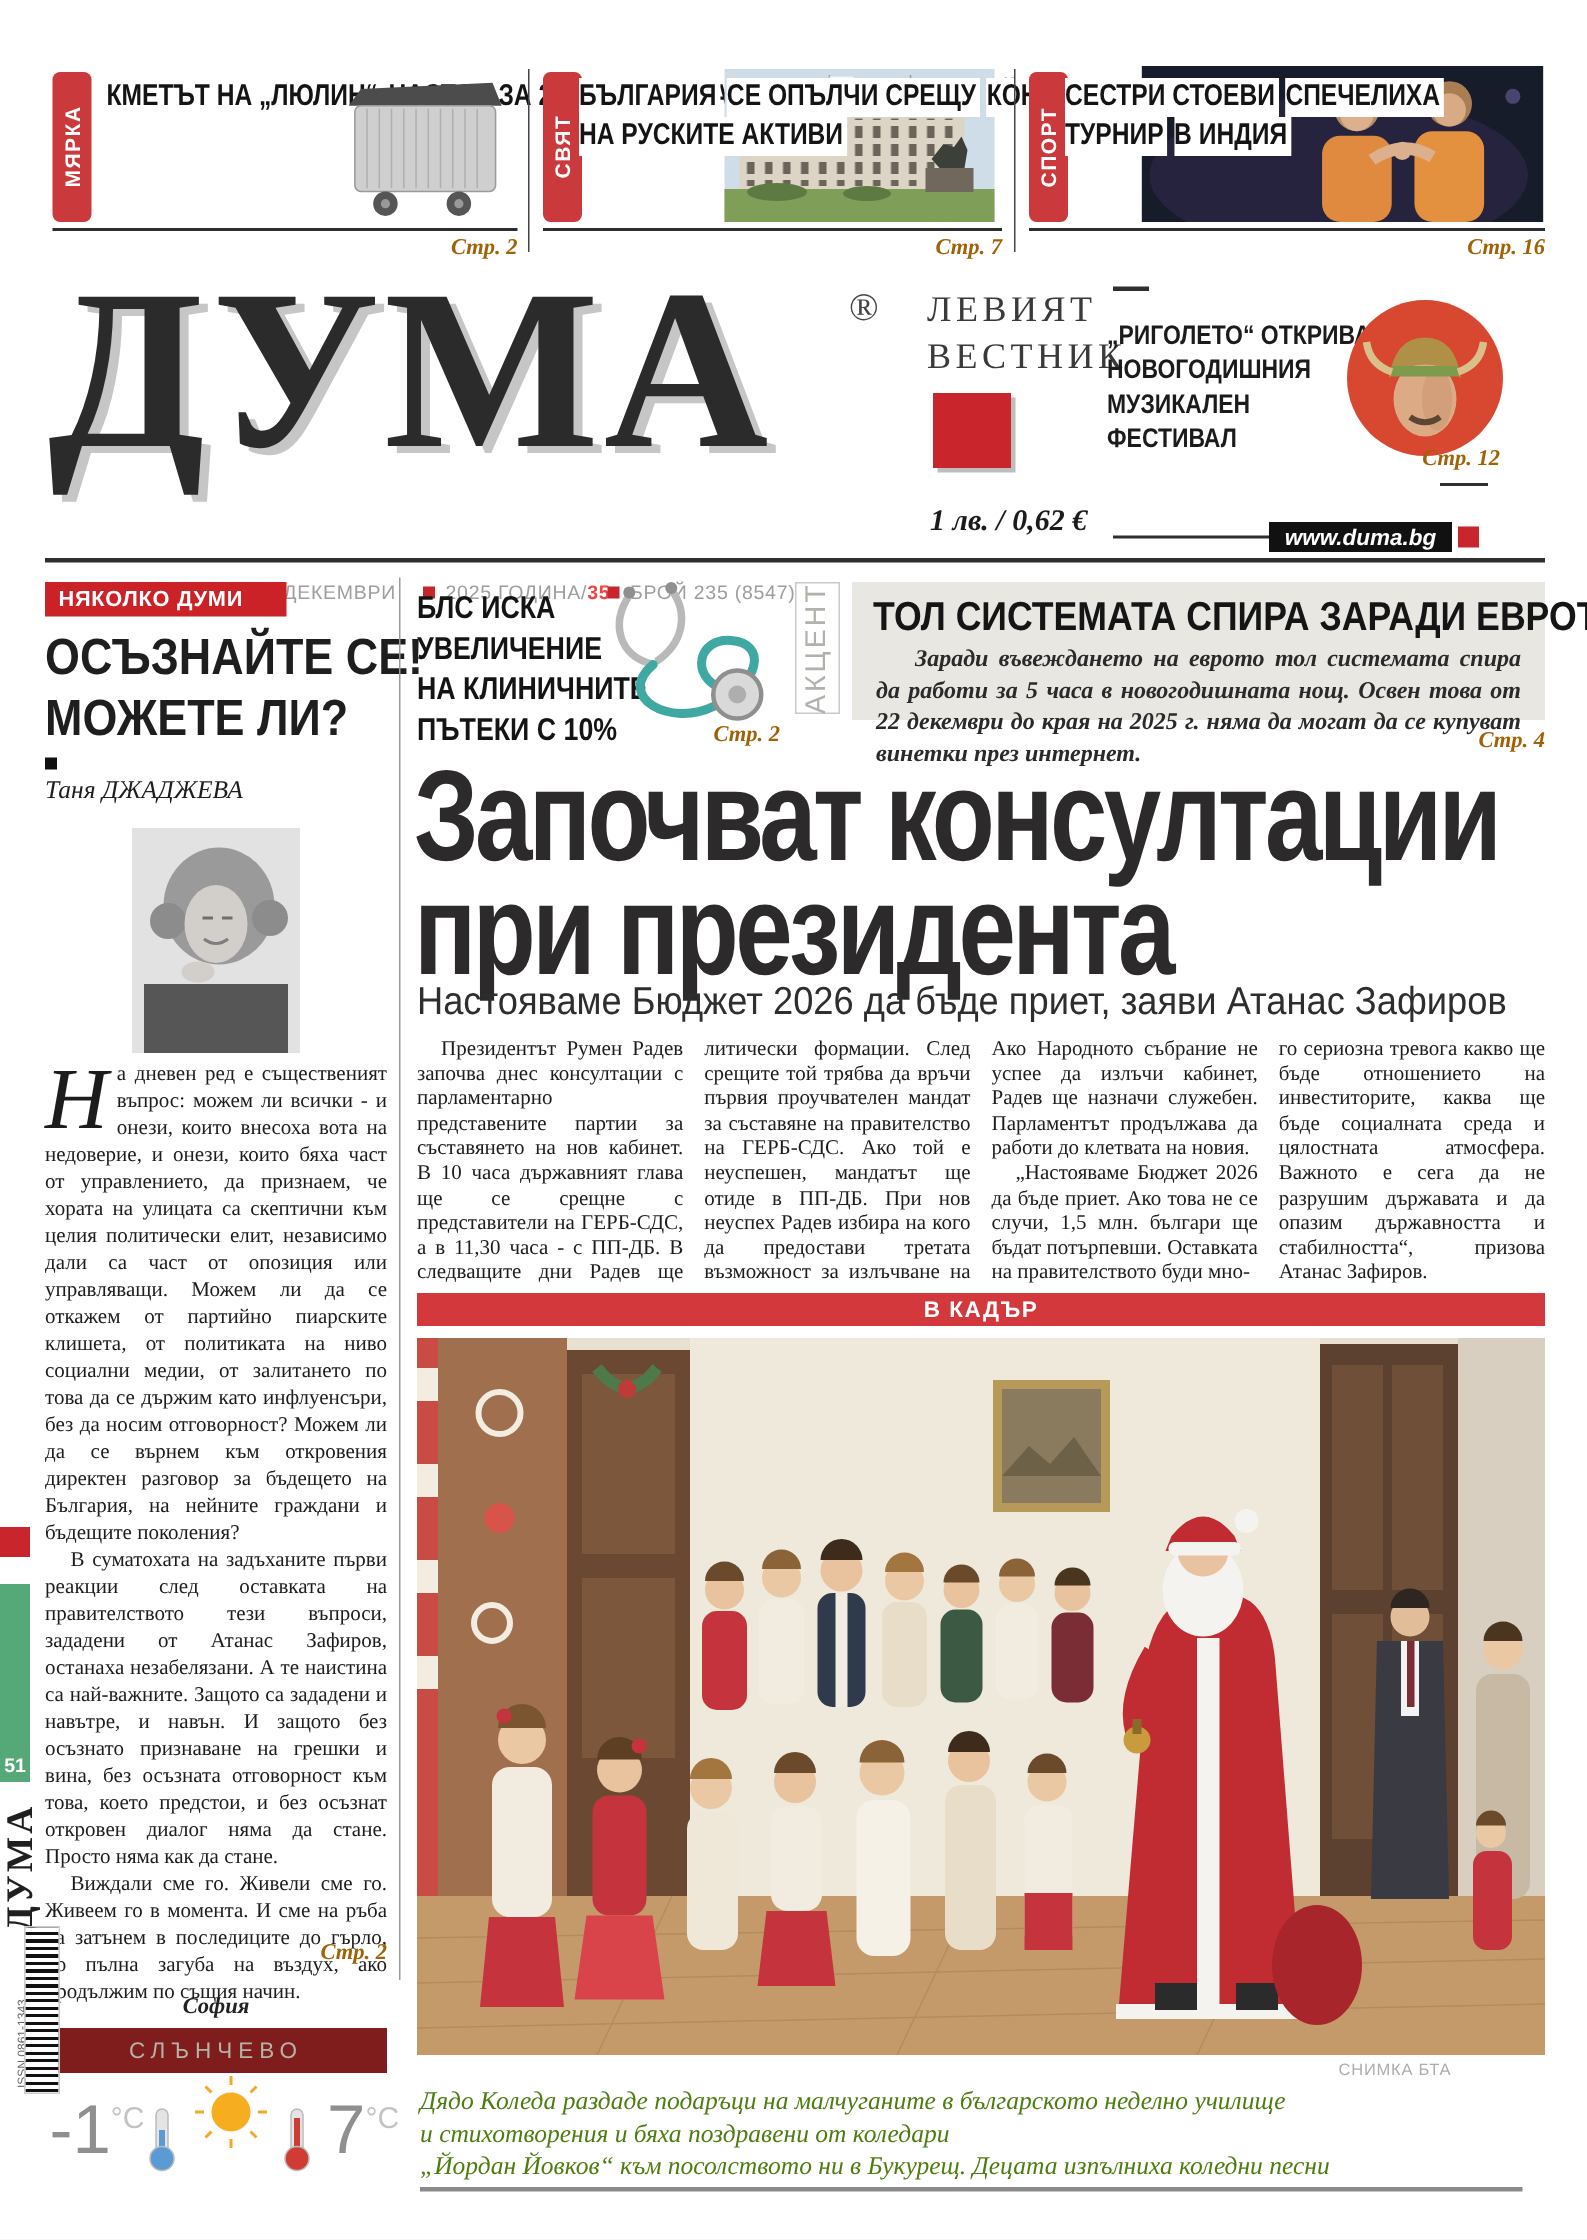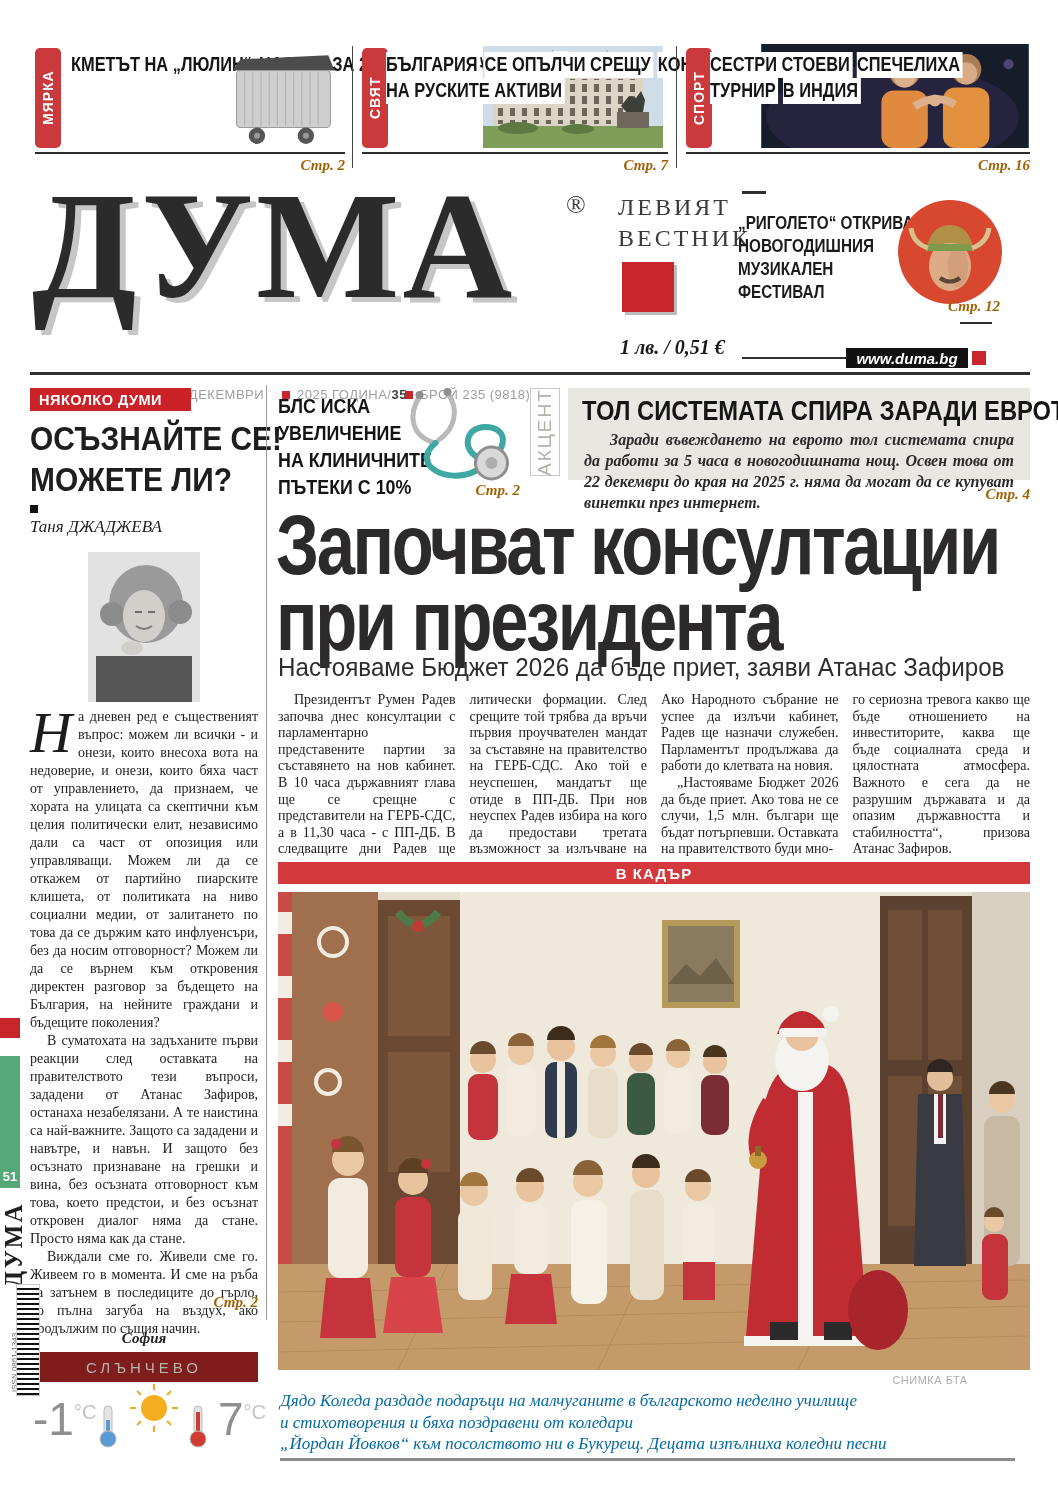--- a/index.html
+++ b/index.html
@@ -17,21 +17,21 @@
   .t-rule{height:2px;background:#2d2d2d;}
   .pref{font-family:"Liberation Serif",serif;font-style:italic;font-weight:bold;font-size:15px;color:#a16207;text-align:right;}
   .vline{width:1px;background:#444;}
   
   #logo{font-family:"Liberation Serif",serif;font-weight:bold;font-size:152px;line-height:148px;
         letter-spacing:3px;color:#2b2b2b;text-shadow:6px 5px 0 #c6c6c6;}
   .tagline{font-family:"Liberation Serif",serif;font-size:24px;line-height:31px;letter-spacing:3px;color:#3a3a3a;}
   .m-teaser{font-weight:bold;font-size:18px;line-height:23px;color:#1b1b1b;}
   .dl-item{font-size:13px;color:#9e9e9e;letter-spacing:.5px;white-space:nowrap;margin-top:43px;}
   .dl-sq{display:inline-block;width:8px;height:8px;background:#c9252c;margin-right:7px;}
-  .dl-red{color:#404040;font-weight:bold;}
+  .dl-red{color:#ef4444;font-weight:bold;}
   
   .kicker{background:#cb2228;color:#fff;font-weight:bold;font-size:14.5px;letter-spacing:.5px;
           display:flex;align-items:center;padding-left:9px;}
   .op-title{font-weight:bold;font-size:34px;line-height:41px;color:#1e1e1e;}
   .op-body{font-family:"Liberation Serif",serif;font-size:14px;line-height:18px;text-align:justify;color:#1c1c1c;}
   .op-body p{margin:0;text-indent:17px;}
   .op-body p.first{text-indent:0;}
   .dropcap{float:left;font-family:"Liberation Serif",serif;font-style:italic;font-size:58px;line-height:46px;
            padding:2px 6px 0 0;}
   
@@ -47,21 +47,21 @@
   .lead-h{font-weight:bold;font-size:86px;line-height:76px;letter-spacing:-3px;color:#2c2a2b;white-space:nowrap;}
   .lead-sub{font-size:26px;color:#2e2e2e;white-space:nowrap;}
   .cols{display:flex;gap:14px;font-family:"Liberation Serif",serif;font-size:14px;line-height:16.6px;
         text-align:justify;color:#1c1c1c;}
   .cols .col{flex:1;}
   .cols p{margin:0;}
   .cols p.ind{text-indent:16px;}
   .banner{background:#d2383c;color:#fff;font-weight:bold;font-size:15px;letter-spacing:1px;
           display:flex;align-items:center;justify-content:center;}
   .credit{font-size:11px;color:#adadad;text-align:center;letter-spacing:.5px;}
-  .caption{font-family:"Liberation Serif",serif;font-style:italic;font-size:17px;line-height:21.5px;color:#0369a1;}
+  .caption{font-family:"Liberation Serif",serif;font-style:italic;font-size:17px;line-height:21.5px;color:#4d7c0f;}
   
   .w-city{font-family:"Liberation Serif",serif;font-style:italic;font-weight:bold;font-size:15px;text-align:center;}
   .w-cond{background:#7f1d1d;color:#b5b2a6;font-size:15px;letter-spacing:4px;display:flex;align-items:center;justify-content:center;}
   .w-temp{font-size:46px;color:#8f8f8f;}
   .w-temp sup{font-size:20px;color:#c3c3c3;}
   
   .rail-green{background:#55a878;color:#fff;font-weight:bold;font-size:13px;
               display:flex;align-items:flex-end;justify-content:center;padding-bottom:4px;}
   .rail-duma{font-family:"Liberation Serif",serif;font-weight:bold;font-size:25px;color:#1f1f1f;
              writing-mode:vertical-rl;transform:rotate(180deg);letter-spacing:2px;}
@@ -193,22 +193,22 @@
       <path d="M30,48 q-15,-5 -17,-20" stroke="#d9c08a" stroke-width="5" fill="none"></path>
       <path d="M74,48 q15,-5 17,-20" stroke="#d9c08a" stroke-width="5" fill="none"></path>
     </svg>
   </div>
   <div class="abs pref" style="left:900px;top:298px;width:100px;">Стр. 12</div>
   <div class="abs rule" style="left:960px;top:322px;width:32px;height:2px;"></div>
 
   <div class="abs dl-item" style="left:35px;top:344px;"><span class="dl-sq"></span><span>ПОНЕДЕЛНИК</span></div>
   <div class="abs dl-item" style="left:162px;top:344px;"><span class="dl-sq"></span><span>3 ДЕКЕМВРИ</span></div>
   <div class="abs dl-item" style="left:282px;top:344px;"><span class="dl-sq"></span><span>2025 ГОДИНА/</span><span class="dl-red">35</span></div>
-  <div class="abs dl-item" style="left:405px;top:344px;"><span class="dl-sq"></span><span>БРОЙ 235 (9818)</span></div>
-  <div class="abs serif" style="left:620px;top:336px;font-size:20px;font-weight:bold;font-style:italic;color:#1b1b1b;">1 лв. / 0,51 €</div>
+  <div class="abs dl-item" style="left:405px;top:344px;"><span class="dl-sq"></span><span>БРОЙ 235 (8547)</span></div>
+  <div class="abs serif" style="left:620px;top:336px;font-size:20px;font-weight:bold;font-style:italic;color:#1b1b1b;">1 лв. / 0,62 €</div>
   <div class="abs rule" style="left:742px;top:357px;width:104px;height:2px;"></div>
   <div class="abs" style="left:846px;top:348px;width:122px;height:20px;background:#111;color:#fff;display:flex;align-items:center;justify-content:center;font-weight:bold;font-style:italic;font-size:15px;">www.duma.bg</div>
   <div class="abs" style="left:972px;top:351px;width:14px;height:14px;background:#c9252c;"></div>
   <div class="abs rule" style="left:30px;top:372px;width:1000px;height:3px;"></div>
 
   <div class="abs kicker" style="left:30px;top:388px;width:152px;height:23px;">НЯКОЛКО ДУМИ</div>
   <div class="abs op-title sx" style="left:30px;top:418px;--sx:.88;">
     <div>ОСЪЗНАЙТЕ СЕ!</div>
     <div>МОЖЕТЕ ЛИ?</div>
   </div>

